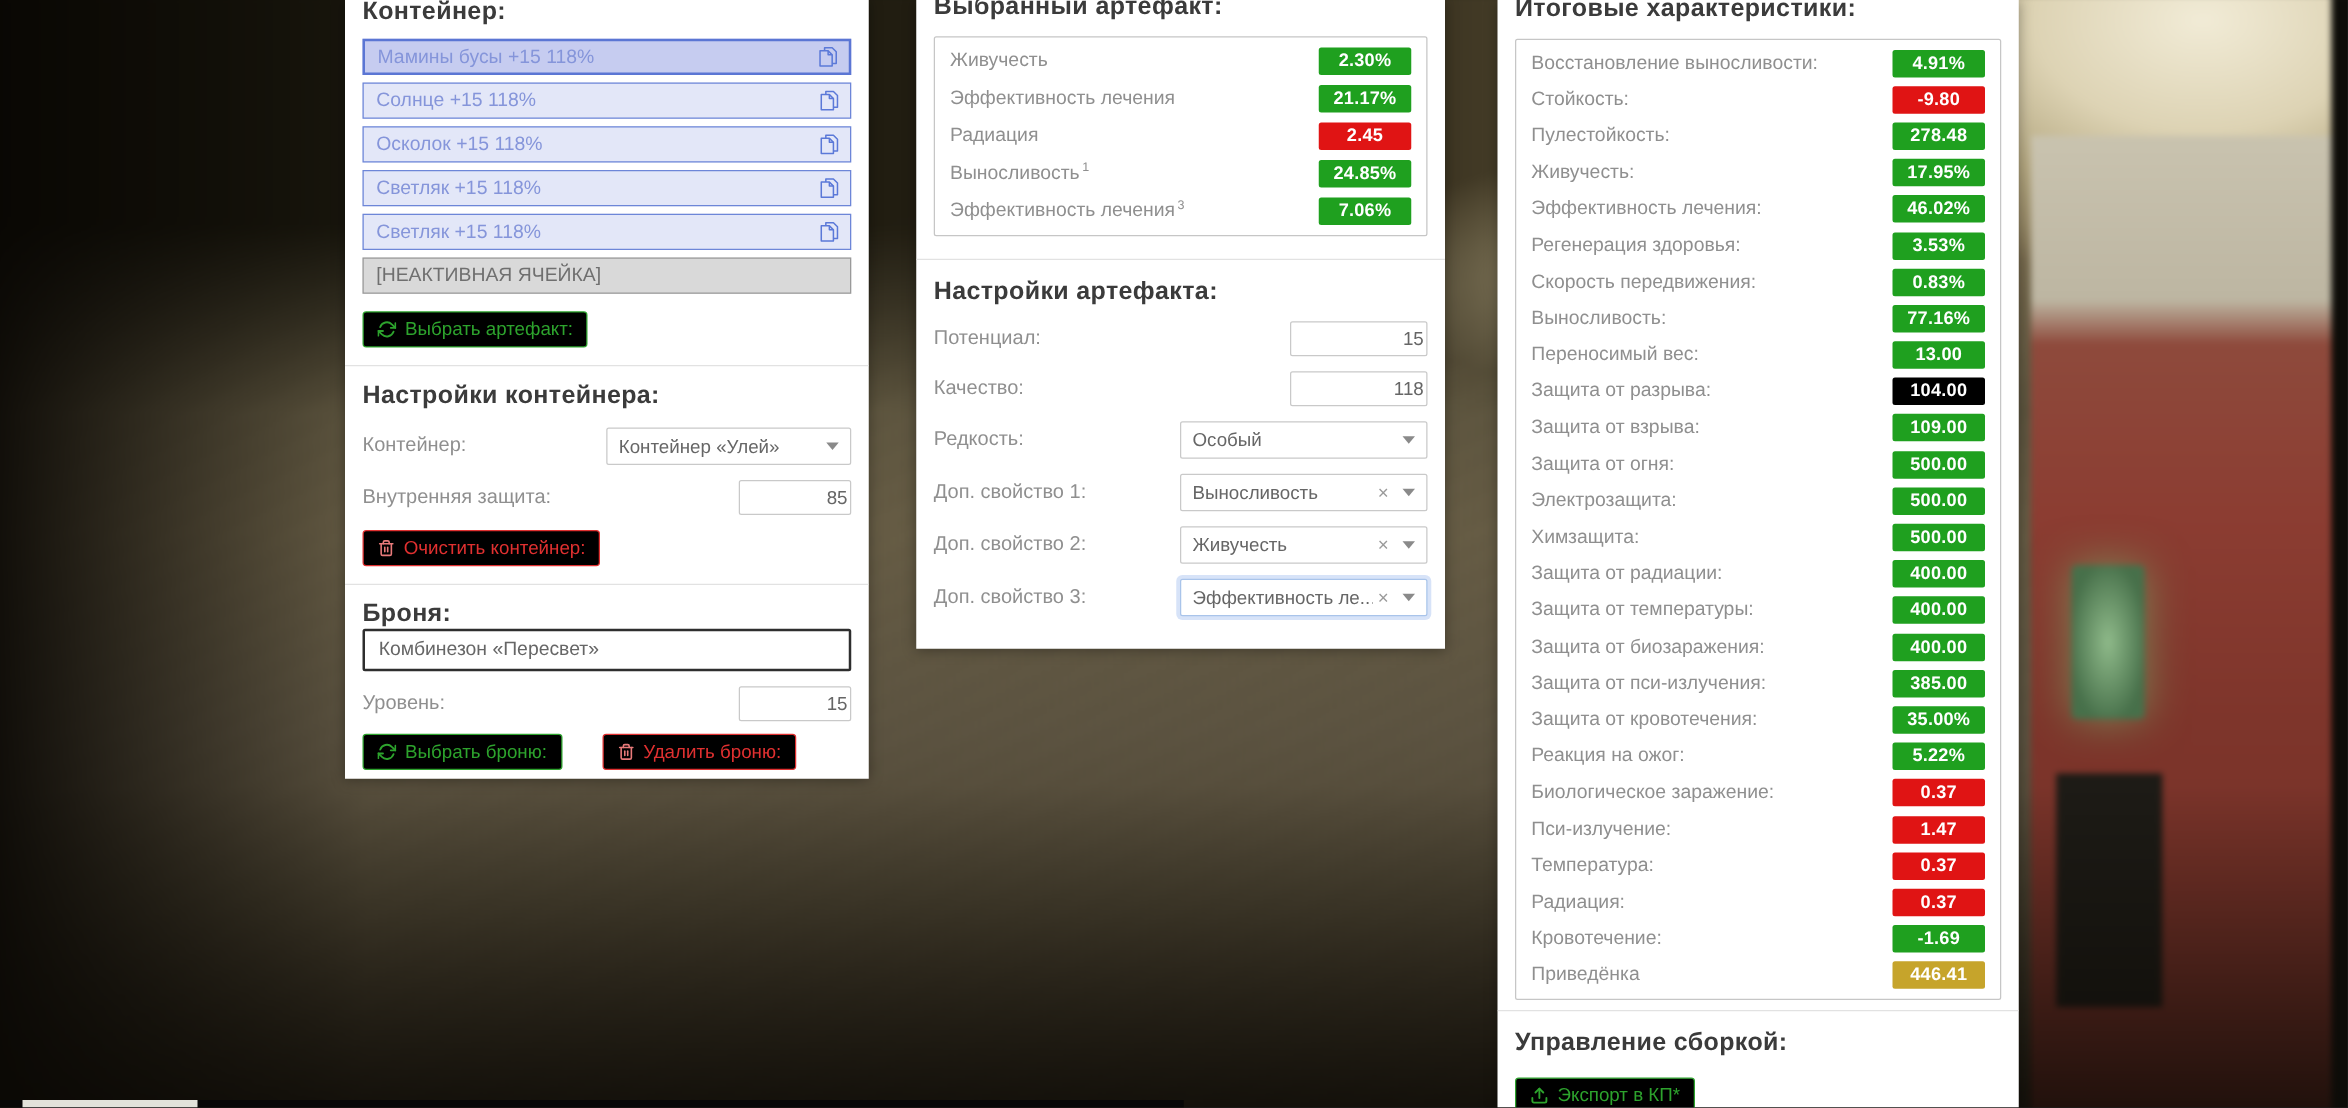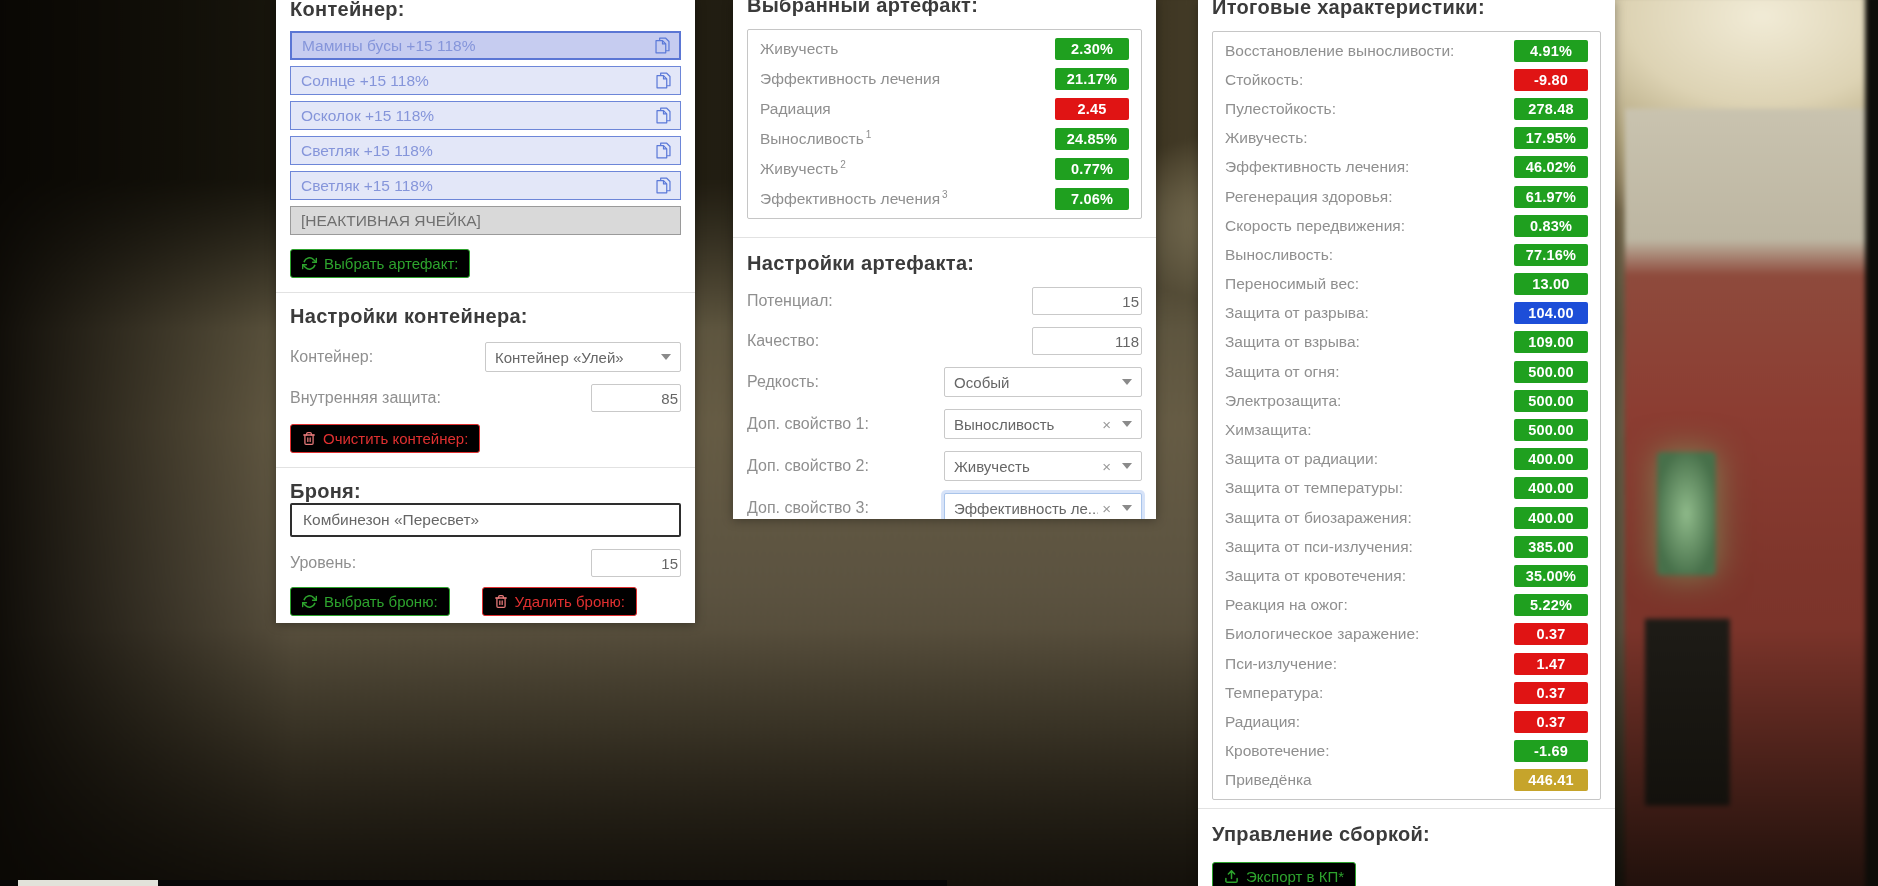--- a/index.html
+++ b/index.html
@@ -246,24 +246,20 @@
     </div>
         <div class="stat-row">
       <span class="lbl">Радиация</span>
       <span class="badge" style="background: rgb(224, 20, 20);">2.45</span>
     </div>
         <div class="stat-row">
       <span class="lbl">Выносливость<sup>1</sup></span>
       <span class="badge" style="background: rgb(31, 160, 31);">24.85%</span>
     </div>
         <div class="stat-row">
-      <span class="lbl">Живучесть<sup>2</sup></span>
-      <span class="badge" style="background: rgb(31, 160, 31);">0.77%</span>
-    </div>
-        <div class="stat-row">
       <span class="lbl">Эффективность лечения<sup>3</sup></span>
       <span class="badge" style="background: rgb(31, 160, 31);">7.06%</span>
     </div>
       </div>
 
     <hr class="hr" style="margin-top:18px">
 
     <h2 class="mt14">Настройки артефакта:</h2>
 
     <div class="frow">
@@ -327,37 +323,37 @@
         <div class="stat-row">
       <span class="lbl">Живучесть:</span>
       <span class="badge" style="background: rgb(31, 160, 31);">17.95%</span>
     </div>
         <div class="stat-row">
       <span class="lbl">Эффективность лечения:</span>
       <span class="badge" style="background: rgb(31, 160, 31);">46.02%</span>
     </div>
         <div class="stat-row">
       <span class="lbl">Регенерация здоровья:</span>
-      <span class="badge" style="background: rgb(31, 160, 31);">61.97%</span>
+      <span class="badge" style="background: rgb(31, 160, 31);">3.53%</span>
     </div>
         <div class="stat-row">
       <span class="lbl">Скорость передвижения:</span>
       <span class="badge" style="background: rgb(31, 160, 31);">0.83%</span>
     </div>
         <div class="stat-row">
       <span class="lbl">Выносливость:</span>
       <span class="badge" style="background: rgb(31, 160, 31);">77.16%</span>
     </div>
         <div class="stat-row">
       <span class="lbl">Переносимый вес:</span>
       <span class="badge" style="background: rgb(31, 160, 31);">13.00</span>
     </div>
         <div class="stat-row">
       <span class="lbl">Защита от разрыва:</span>
-      <span class="badge" style="background: #1d4ed8;">104.00</span>
+      <span class="badge" style="background: #000000;">104.00</span>
     </div>
         <div class="stat-row">
       <span class="lbl">Защита от взрыва:</span>
       <span class="badge" style="background: rgb(31, 160, 31);">109.00</span>
     </div>
         <div class="stat-row">
       <span class="lbl">Защита от огня:</span>
       <span class="badge" style="background: rgb(31, 160, 31);">500.00</span>
     </div>
         <div class="stat-row">

